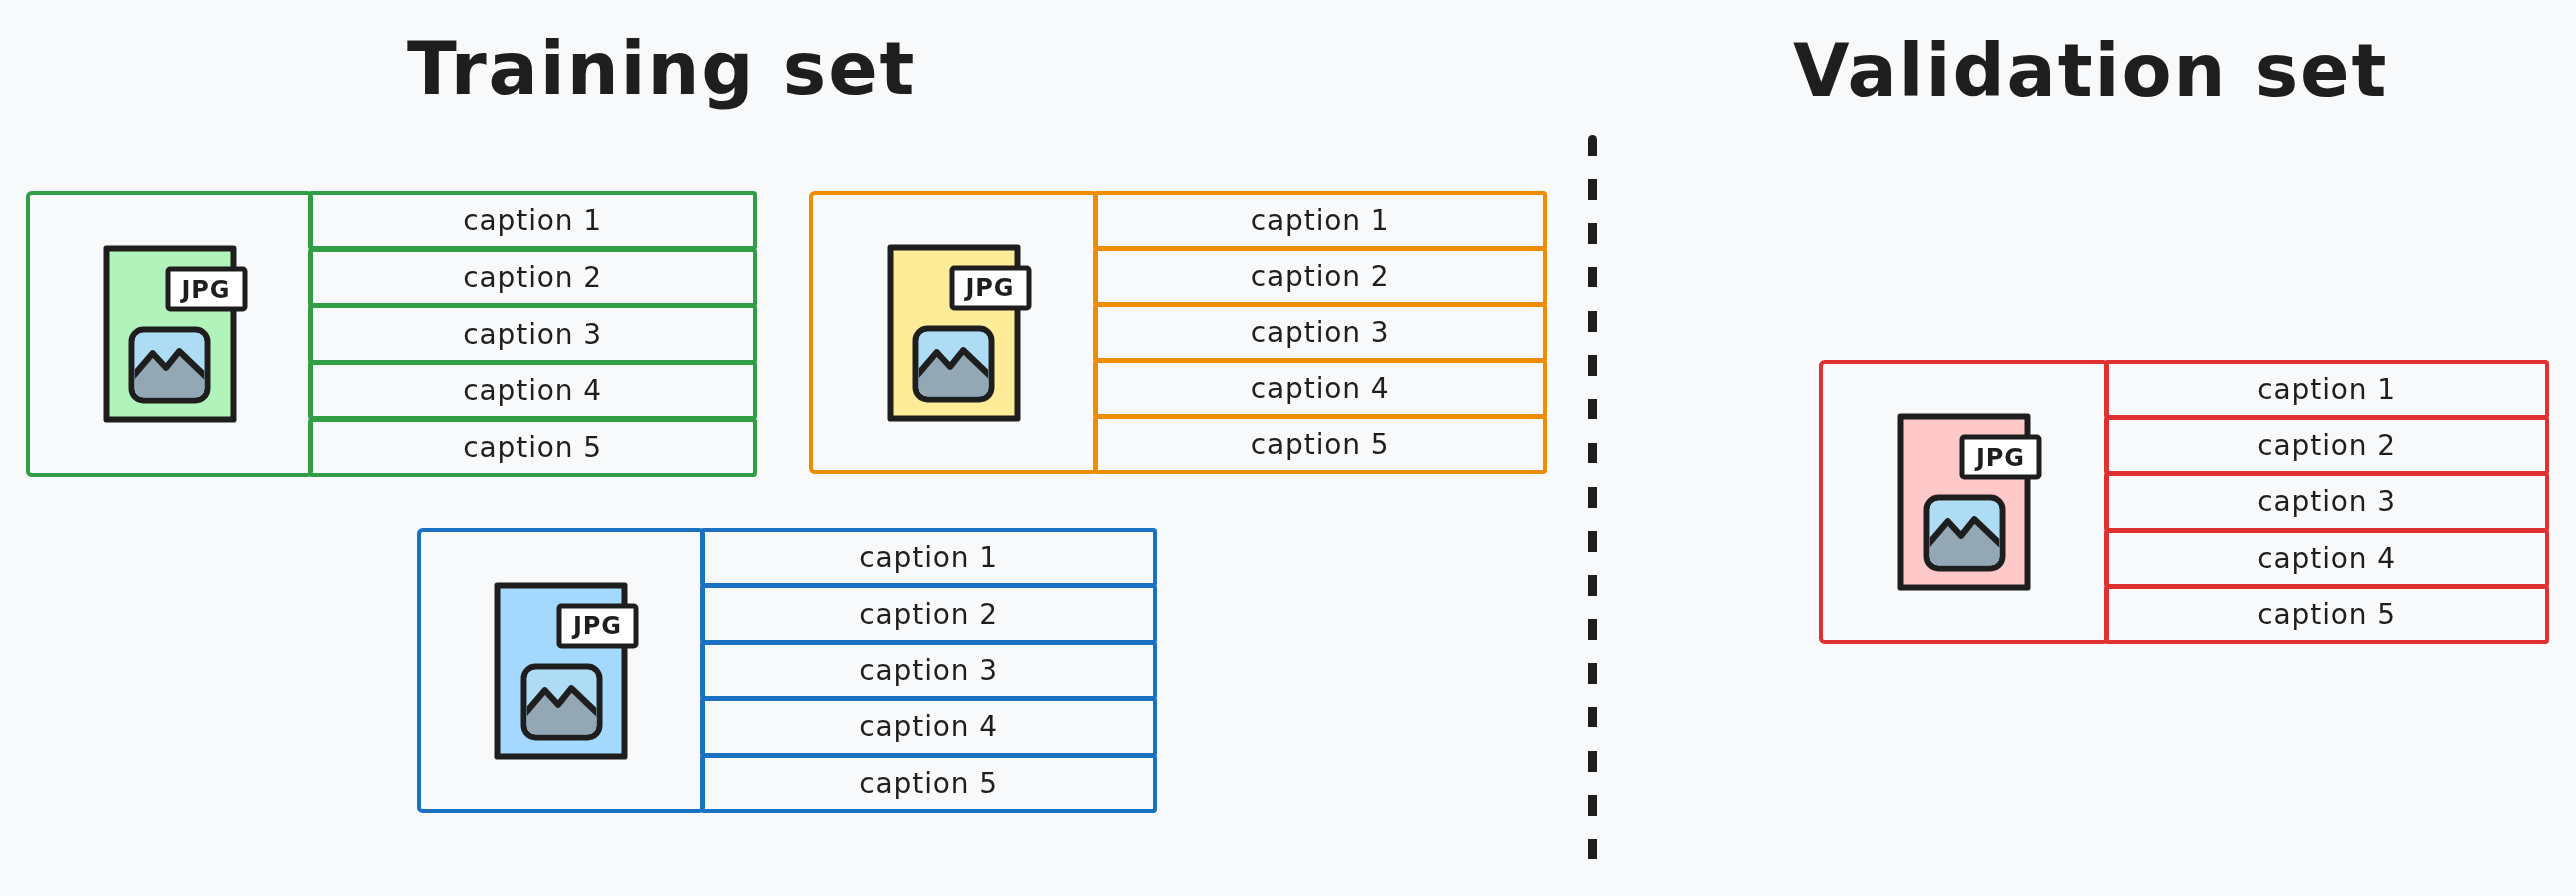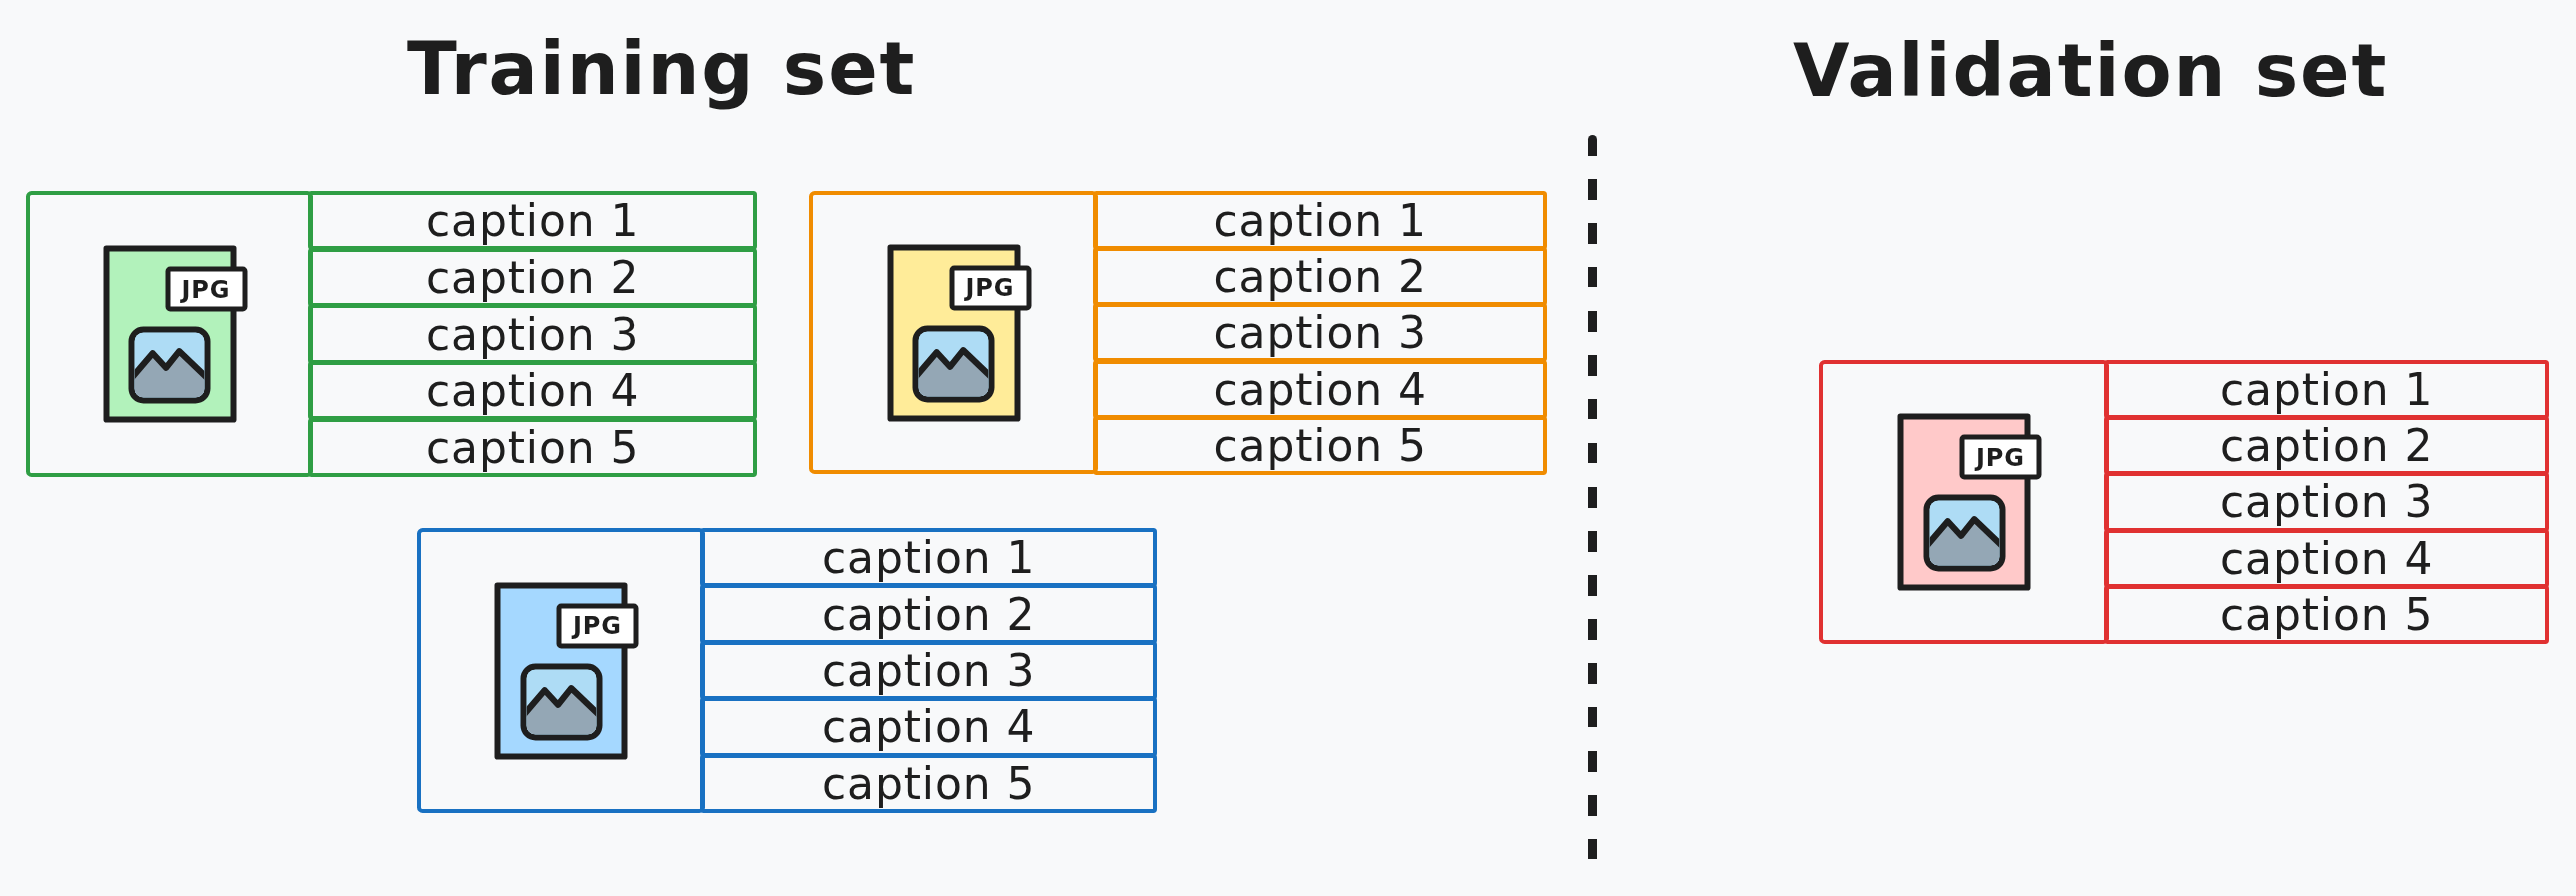--- a/index.html
+++ b/index.html
@@ -42,21 +42,21 @@
   }
   .rows{
     position:absolute;top:0;bottom:0;right:0;
     left:calc(var(--panel-w) - 4.7px);
     display:flex;flex-direction:column;
   }
   .row{
     flex:1;box-sizing:border-box;margin-top:-2.8px;
     border:4.7px solid var(--stroke);border-radius:3.7px;
     display:flex;align-items:center;justify-content:center;
-    font-size:44px;letter-spacing:0.9px;color:var(--ink,#1e1e1e);
+    font-size:28px;letter-spacing:0.9px;color:var(--ink,#1e1e1e);
   }
   .row:first-child{margin-top:0;}
 
   
   .file{
     position:absolute;left:50%;top:50%;transform:translate(-50%,-50%);
     width:133px;height:177px;box-sizing:border-box;
     background:var(--file-fill);
     border:6.5px solid var(--ink,#1e1e1e);border-radius:2.8px;
   }

